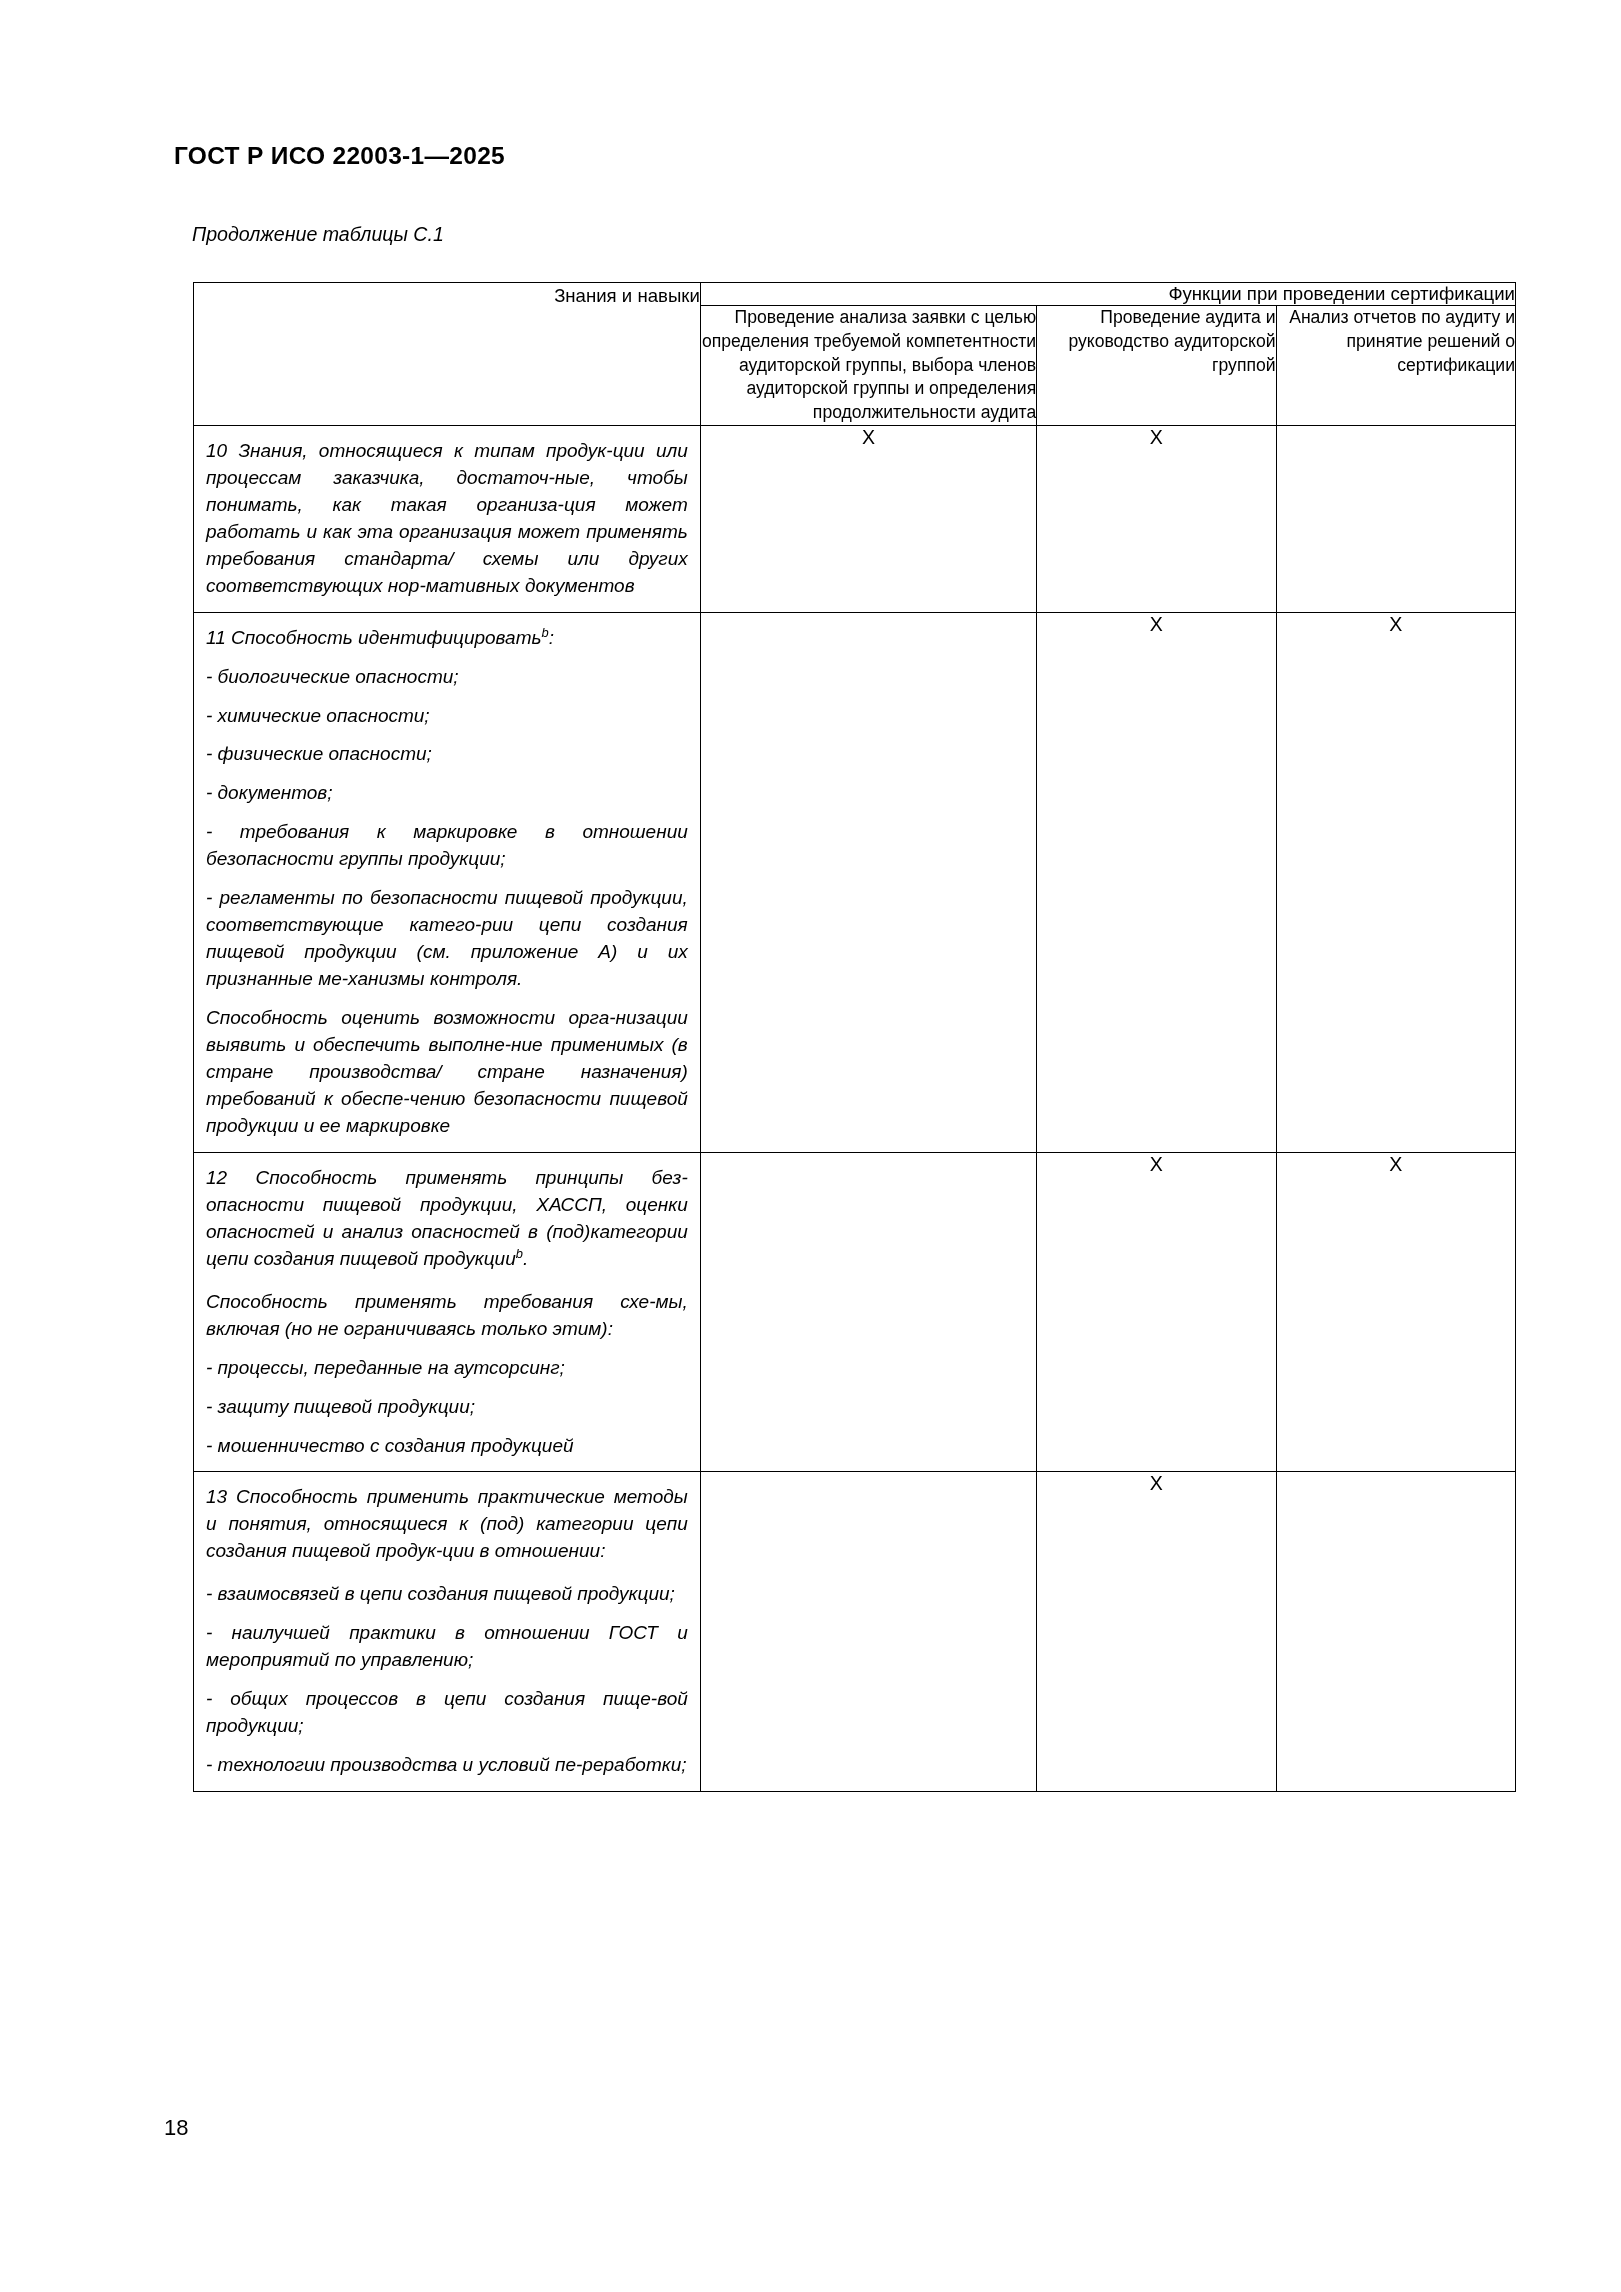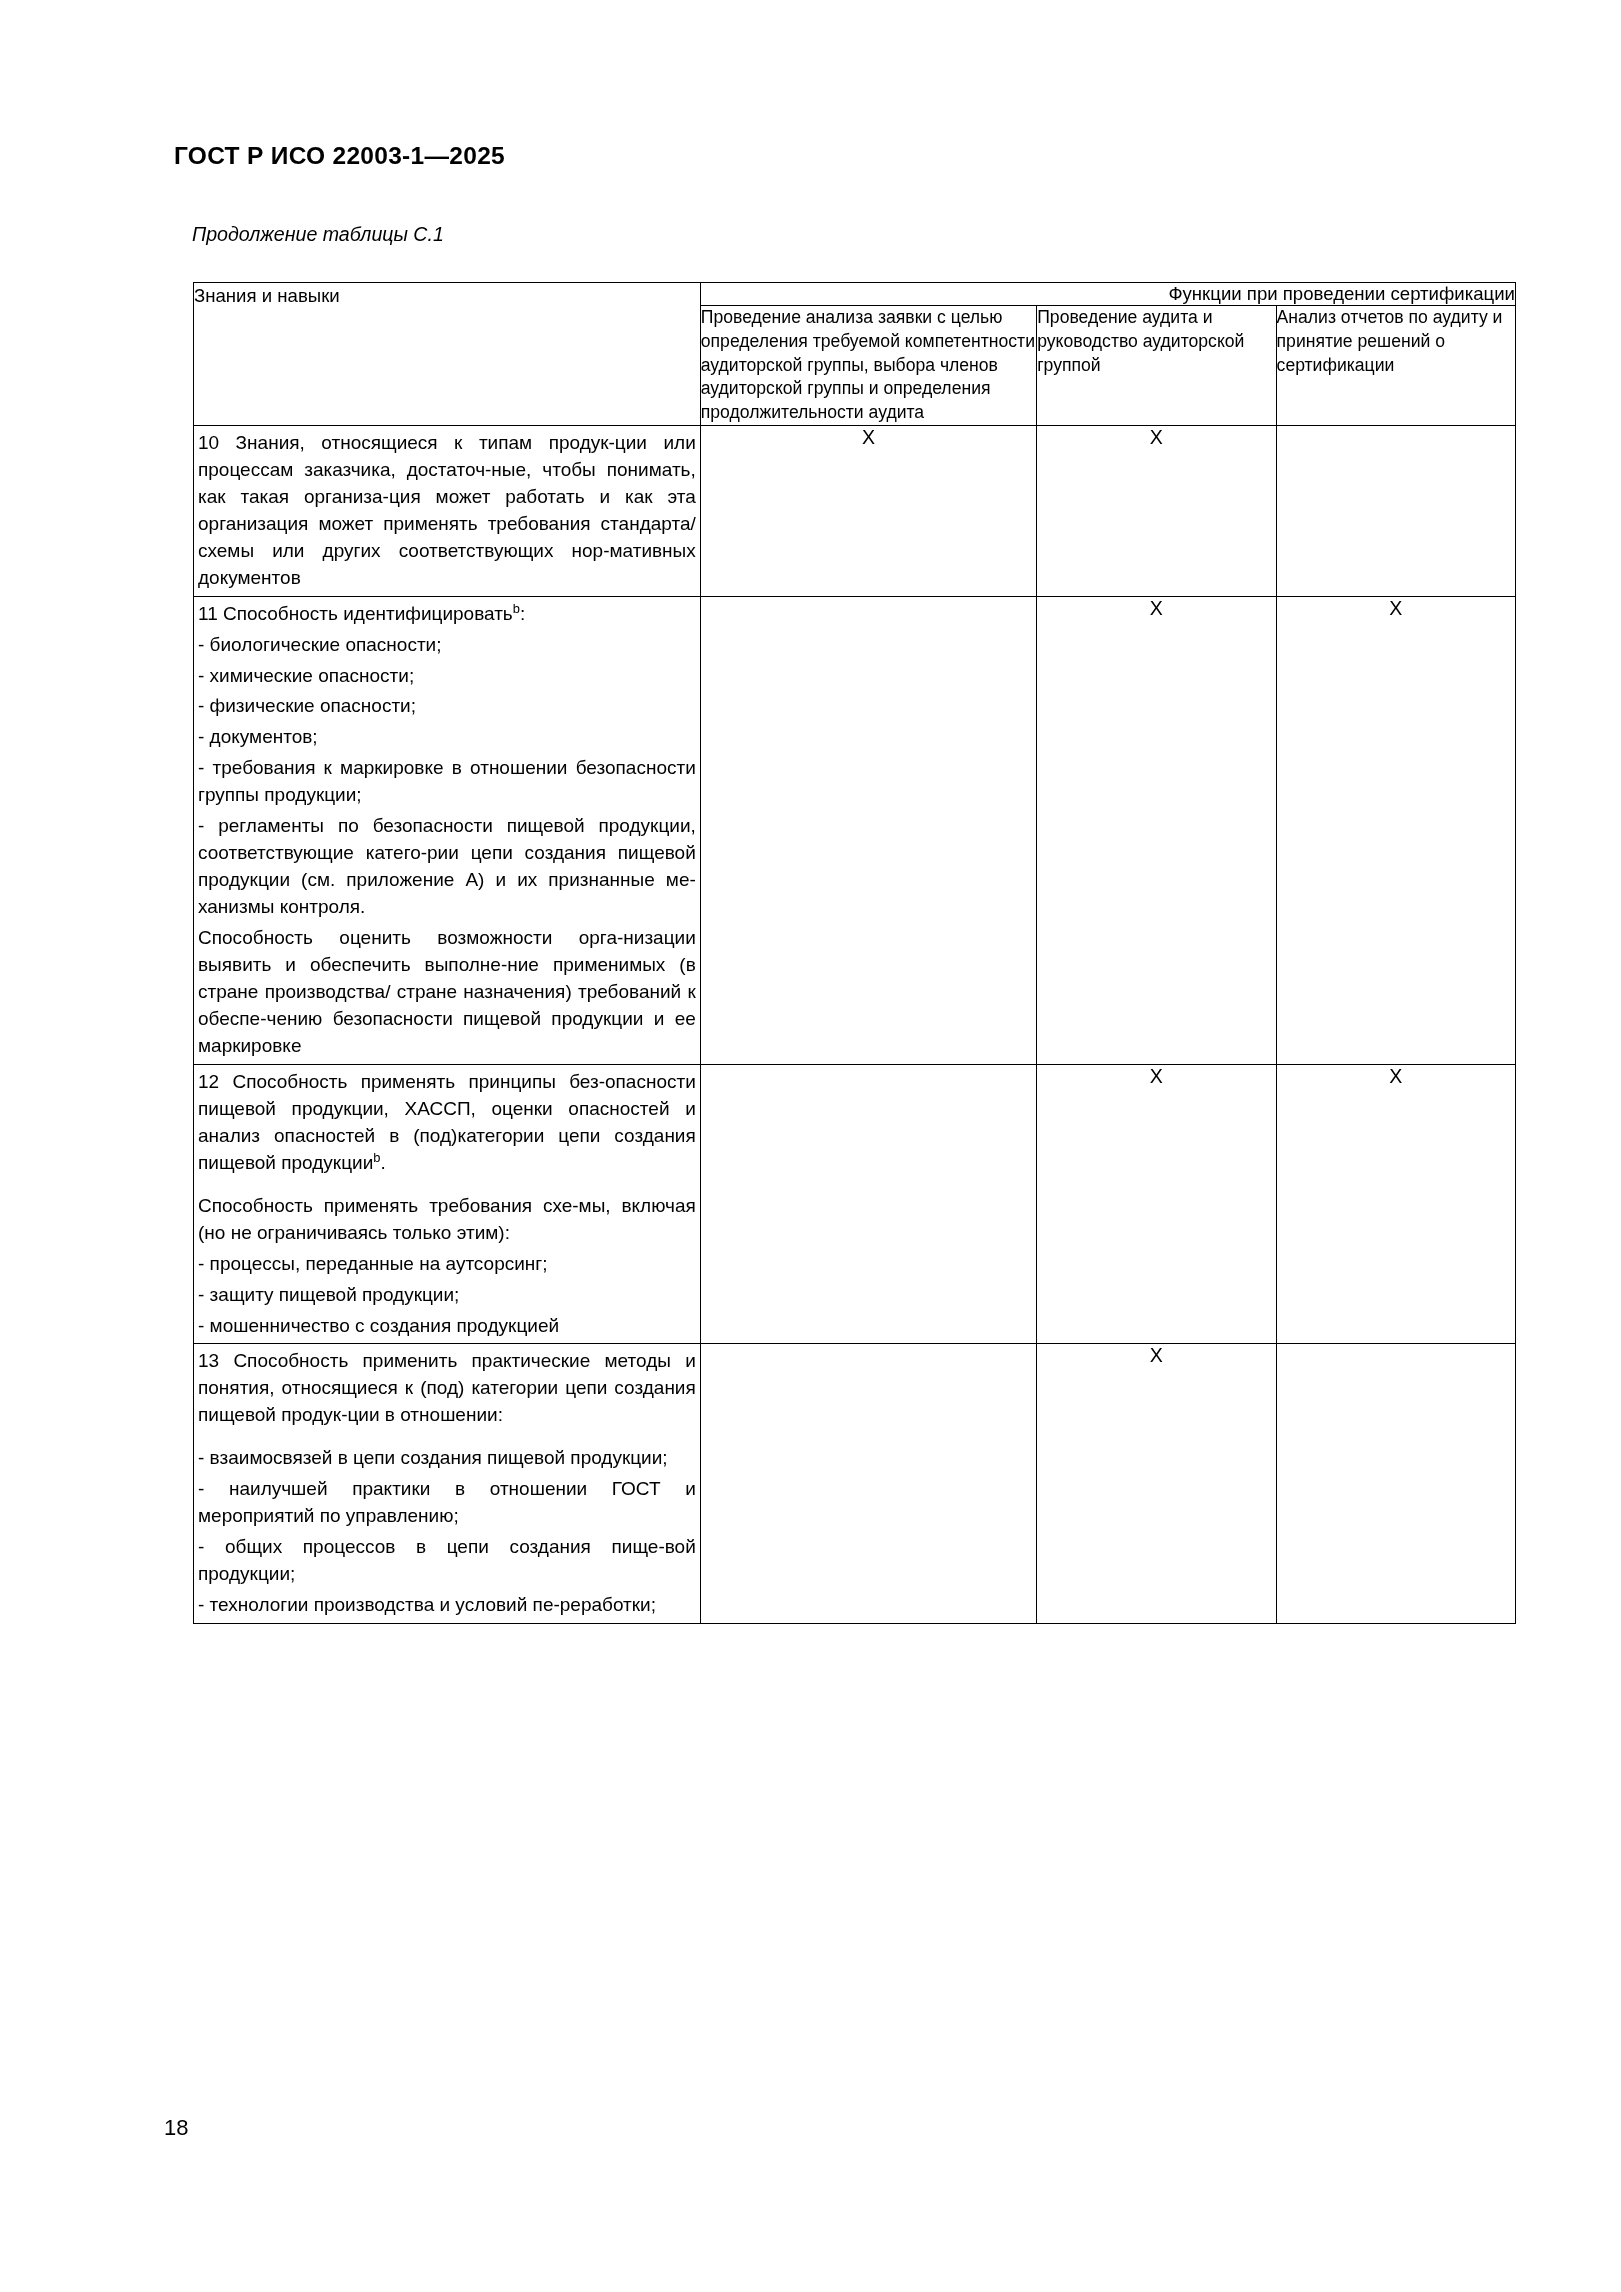--- a/index.html
+++ b/index.html
@@ -52,40 +52,41 @@
     padding: 0;
   }
   .hdr-span {
     text-align: right;
     font-size: 18.6px;
     font-weight: normal;
     padding: 13.7px 5.9px 11.8px 5.9px;
     vertical-align: middle;
   }
   .hdr-cell {
-    text-align: left;
+    text-align: right;
     font-size: 17.6px;
     font-weight: normal;
     vertical-align: middle;
     padding: 9.8px 9.8px;
     line-height: 1.35;
   }
   .hdr-cell.first {
     font-size: 18.6px;
   }
   .body-cell {
     font-size: 19px;
     line-height: 1.42;
     padding: 13.7px 13.7px 15.7px 13.7px;
     text-align: justify;
     text-justify: inter-word;
     hyphens: manual;
   }
   .body-cell p {
-    margin: 4px;
+    margin: 12px;
+    font-style: italic;
   }
   .body-cell p + p {
     margin-top: 0.0em;
   }
   .body-cell p.gap {
     margin-top: 15.7px;
   }
   .mark-cell {
     text-align: center;
     vertical-align: middle;

